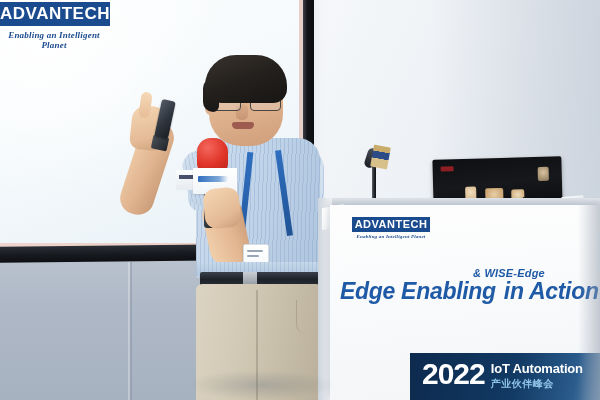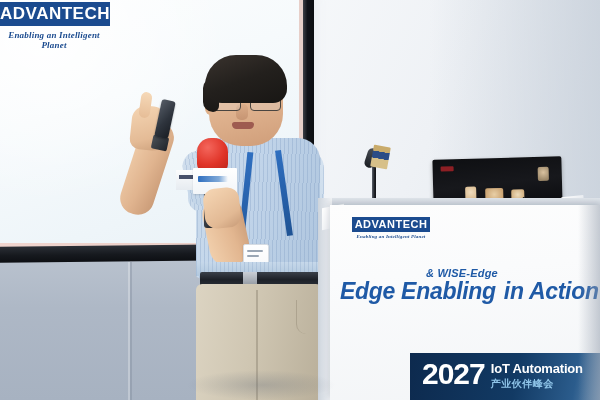--- a/index.html
+++ b/index.html
@@ -151,21 +151,21 @@
     left: 22px; top: 12px;
     width: 78px;
   }
   .podium-logo .logo-box { font-size: 11px; padding: 2px 1px 2px 1px; }
   .podium-logo .logo-tag { font-size: 5px; margin-top: 2px; }
 
   .podium-headline {
     position: absolute;
     left: 10px; top: 62px;
     width: 252px;
-    text-align: left;
+    text-align: center;
   }
   .kicker {
     font-family: "Liberation Sans", sans-serif;
     font-style: italic;
     font-weight: bold;
     font-size: 11px;
     color: #1f5aa6;
     margin-left: 86px;
     margin-bottom: -1px;
     letter-spacing: .2px;
@@ -732,21 +732,21 @@
       <div class="logo-tag">Enabling an Intelligent Planet</div>
     </div>
 
     <div class="podium-headline">
       <div class="kicker">&amp; WISE-Edge</div>
       <div class="title-main"><span>Edge Enabling</span><span class="sp"></span><span>in Action</span></div>
     </div>
 
     <div class="navy-band">
       <div class="band-inner">
-        <div class="band-year">2027</div>
+        <div class="band-year">2022</div>
         <div class="band-right">
           <div class="band-en">IoT Automation</div>
           <div class="band-cn">产业伙伴峰会</div>
         </div>
       </div>
     </div>
   </div>
   <div class="podium-right-shadow"></div>
 
   <div class="shadow-floor"></div>

